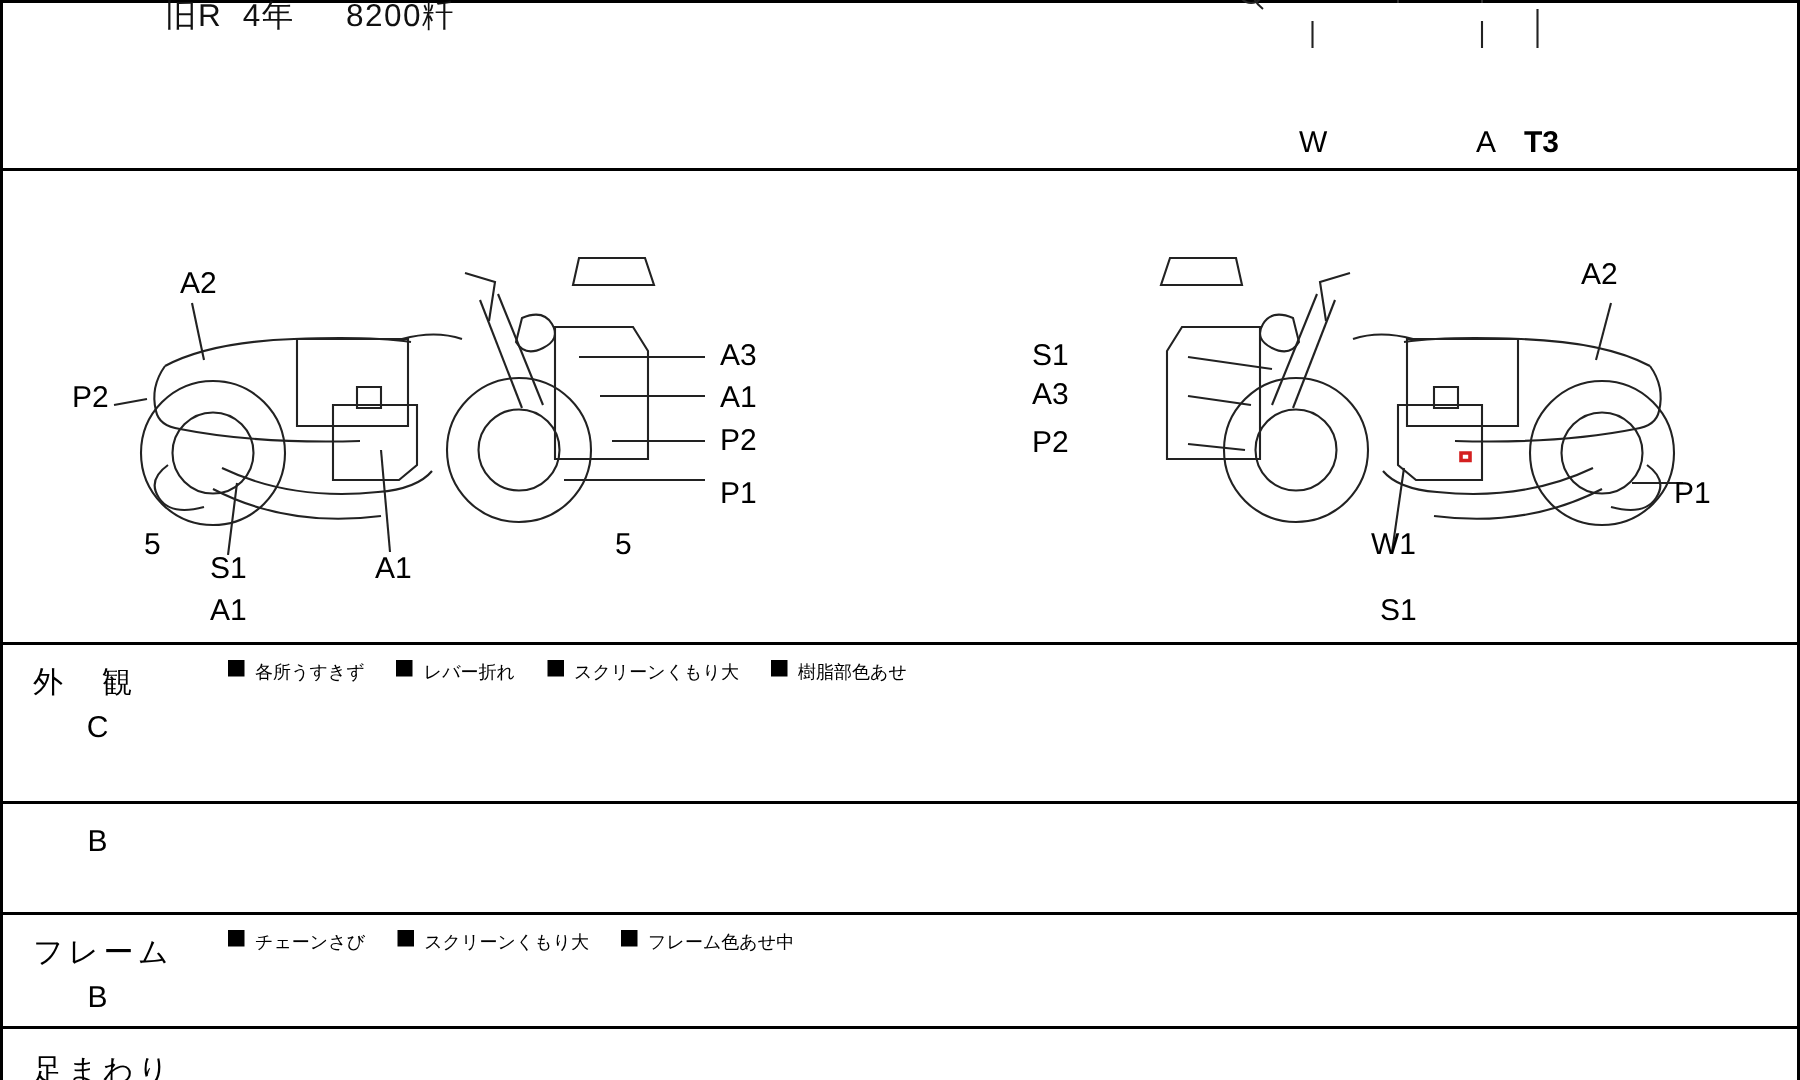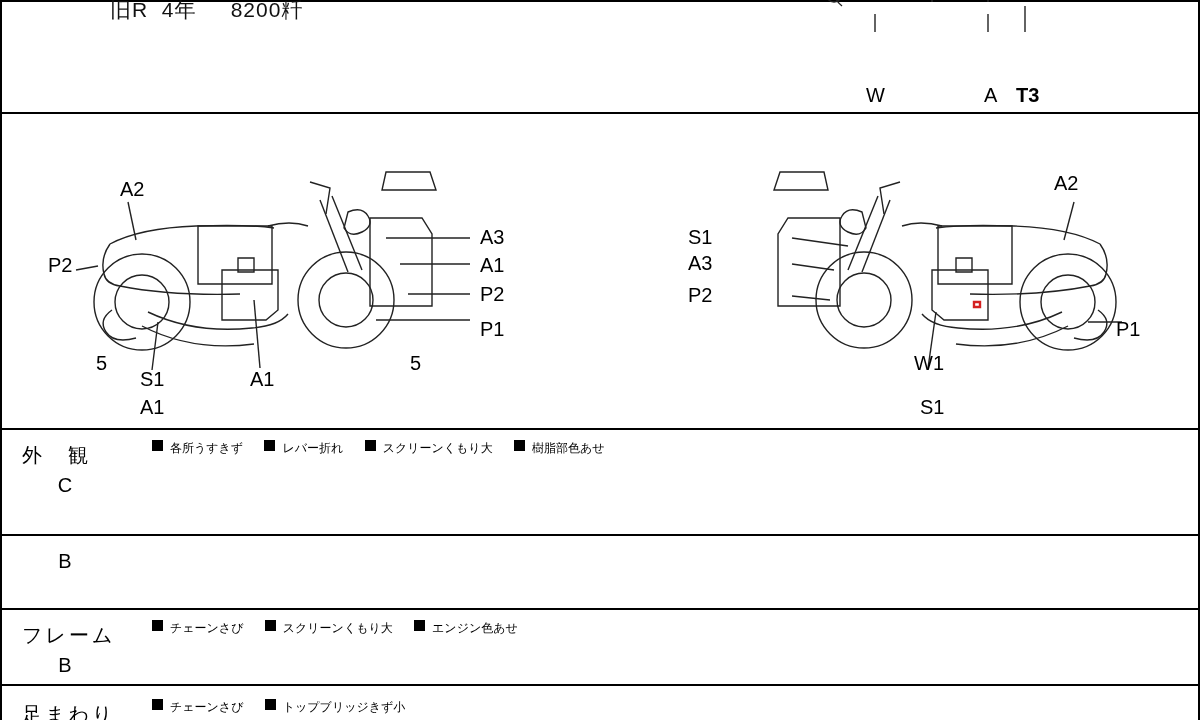--- a/index.html
+++ b/index.html
@@ -268,27 +268,23 @@
   </div>
 
   <div class="row" style="top:610px; height:74px;">
     <div class="row-cat">
       <span class="cat-name">フレーム</span>
       <span class="cat-grade">B</span>
     </div>
     <div class="row-items">
       <span class="item"><span class="bullet"></span><span>チェーンさび</span></span>
       <span class="item"><span class="bullet"></span><span>スクリーンくもり大</span></span>
-      <span class="item"><span class="bullet"></span><span>エンジン色あせ</span></span>
+      <span class="item"><span class="bullet"></span><span>フレーム色あせ中</span></span>
     </div>
   </div>
 
   <div class="row" style="top:691px; height:34px; overflow:hidden;">
     <div class="row-cat" style="top:8px;">
       <span class="cat-name">足まわり</span>
     </div>
-    <div class="row-items" style="top:8px;">
-      <span class="item"><span class="bullet"></span><span>チェーンさび</span></span>
-      <span class="item"><span class="bullet"></span><span>トップブリッジきず小</span></span>
-    </div>
   </div>
 
 </div>
 
 </body></html>

